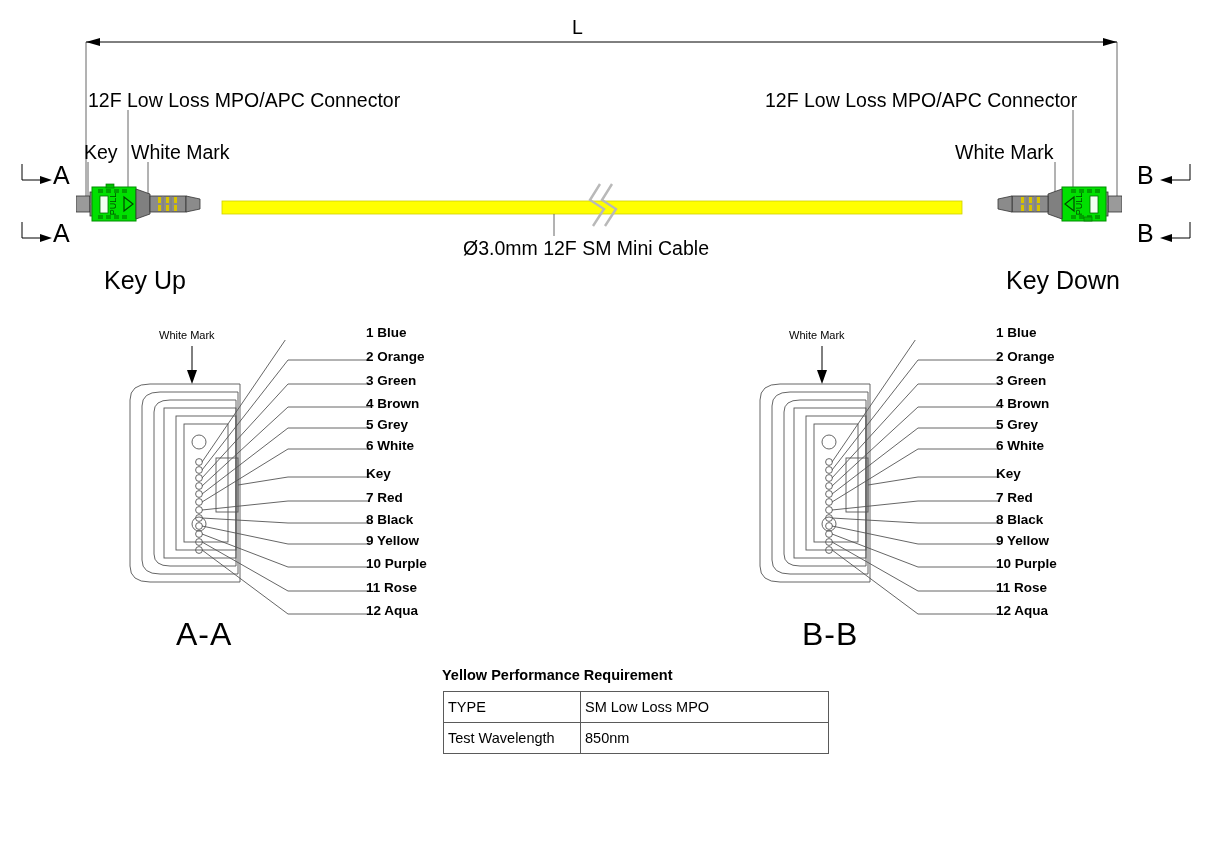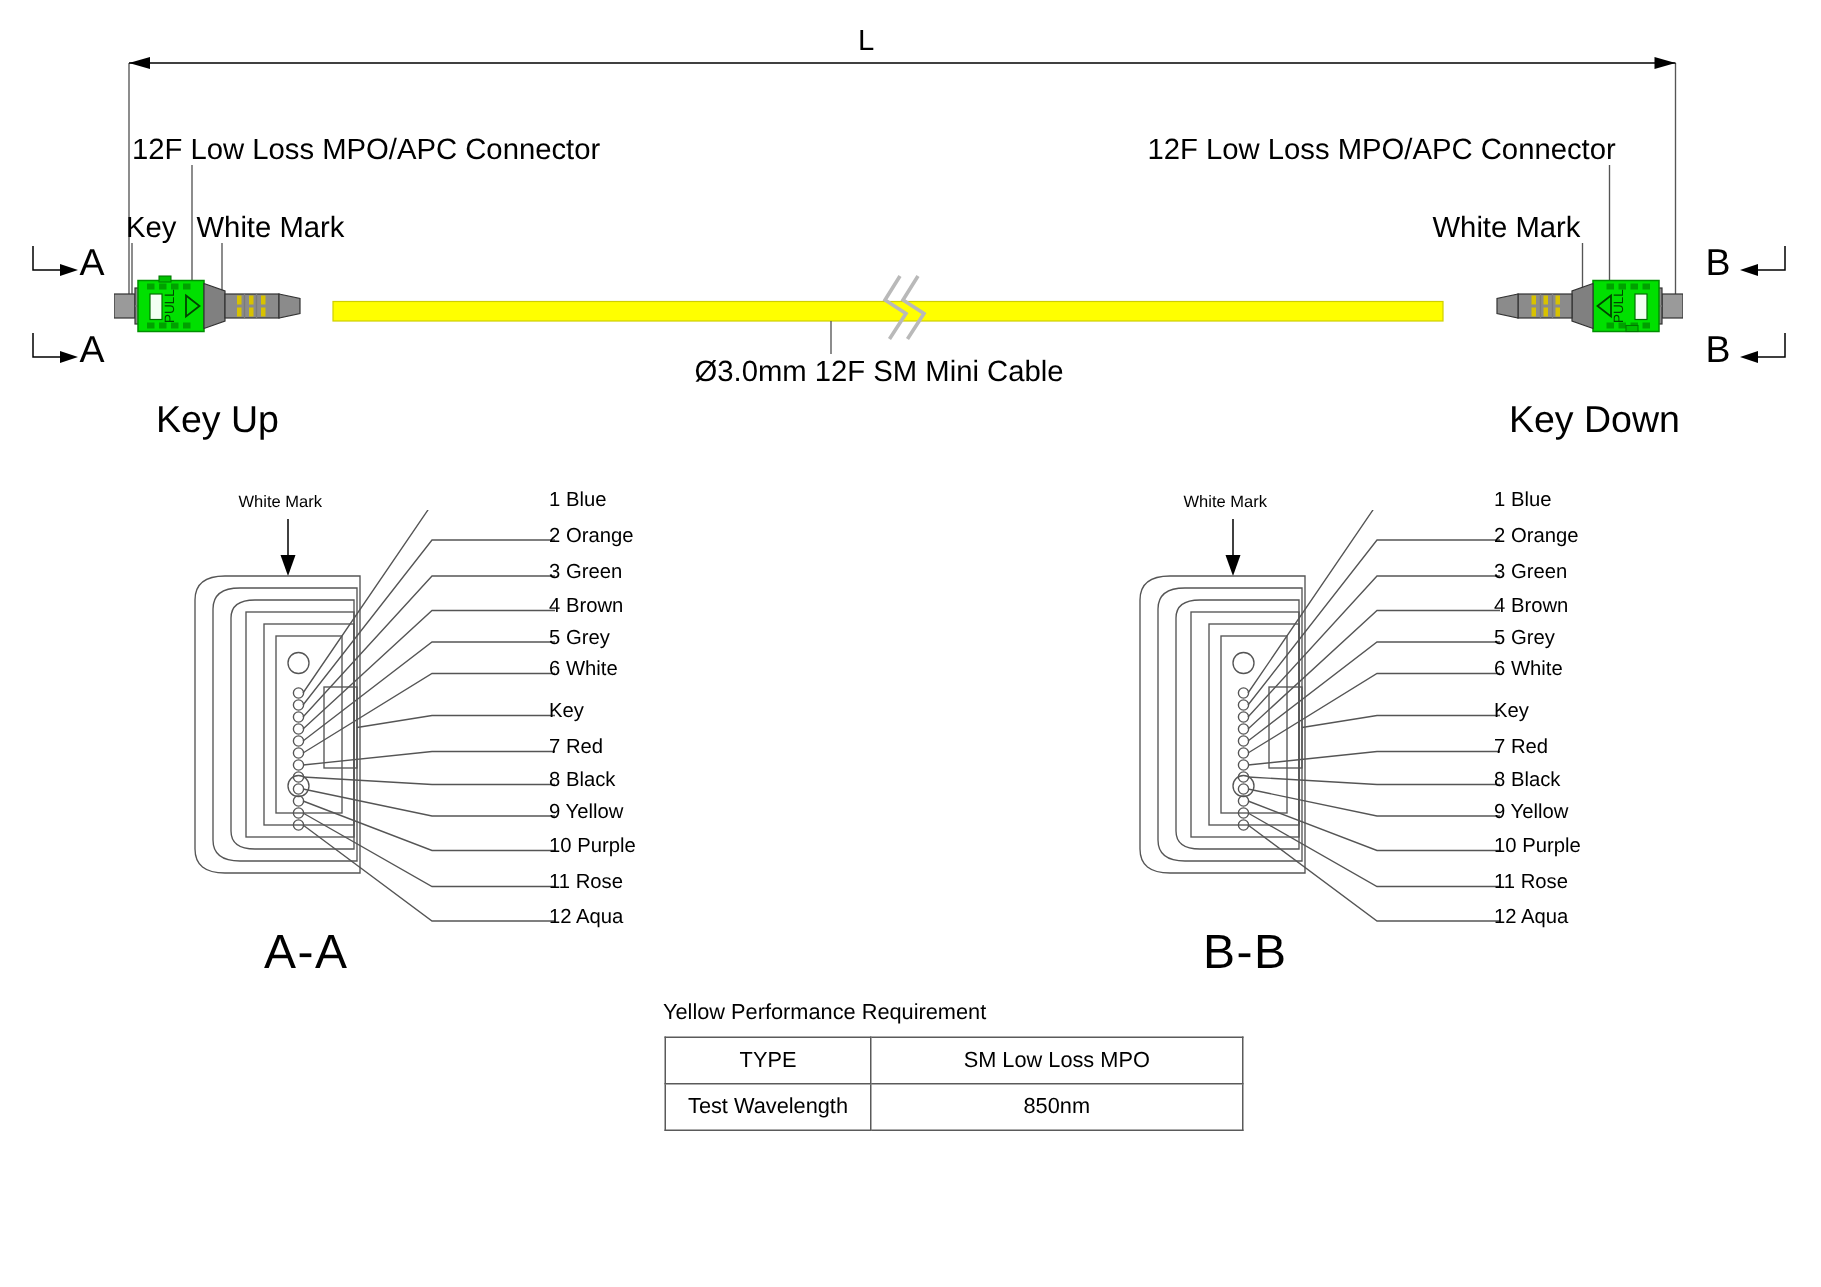--- a/index.html
+++ b/index.html
@@ -19,39 +19,38 @@
     overflow: hidden;
   }
   .abs { position: absolute; }
   .txt {
     position: absolute;
     white-space: nowrap;
     color: #000;
     line-height: 1;
   }
   .t-lg   { font-size: 19.5px; }
-  .t-sm   { font-size: 13.5px; }
+  .t-sm   { font-size: 13.5px; font-weight: bold; }
   .t-xs   { font-size: 11px; }
   .t-sec  { font-size: 32px; letter-spacing: 1px; }
   .t-big  { font-size: 25px; }
 
   svg { display: block; }
   .ln  { stroke: #000; stroke-width: 1; fill: none; }
   .lnt { stroke: #555; stroke-width: 0.9; fill: none; }
   .lng { stroke: #7a7a7a; stroke-width: 0.9; fill: none; }
 
   
   .perf-table {
     position: absolute;
     border-collapse: collapse;
     font-size: 14.5px;
   }
   .perf-table td {
     border: 1px solid #5a5a5a;
-    text-align: center;
     padding: 6px 4px;
     height: 18px;
     margin-top: 14px;
   }
   .perf-table td.c1 { width: 128px; }
   .perf-table td.c2 { width: 239px; }
 </style>
 </head>
 <body>
 

